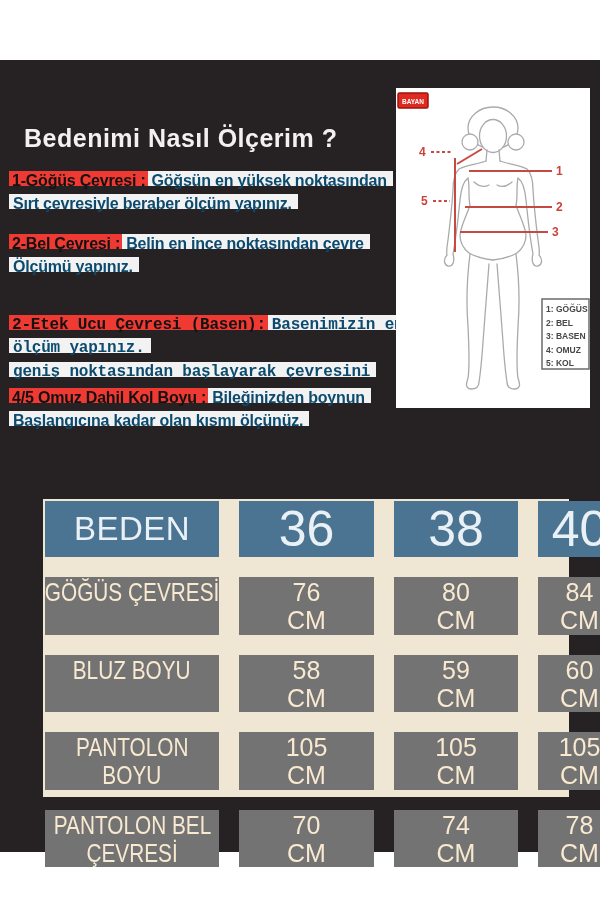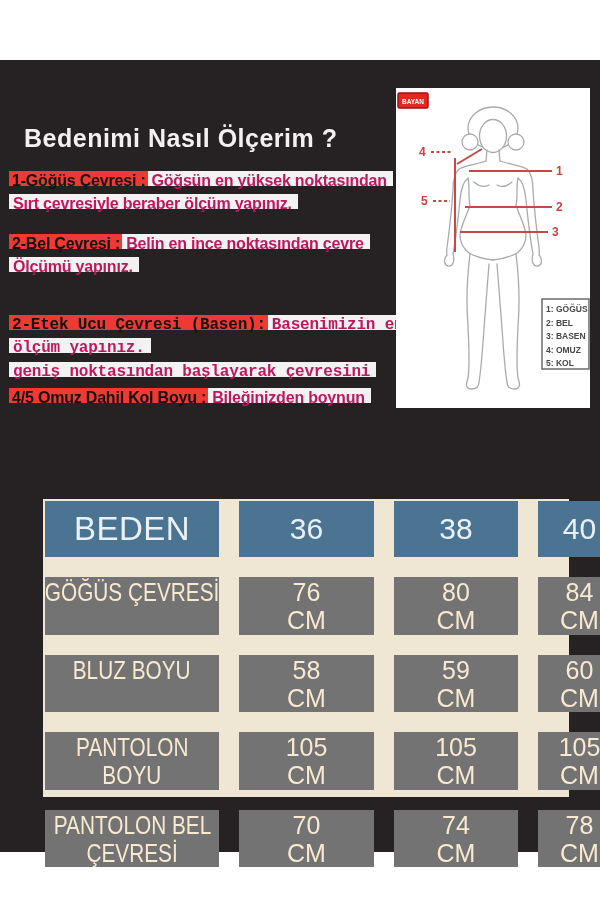--- a/index.html
+++ b/index.html
@@ -8,35 +8,35 @@
   .dark-panel{position:absolute;left:0;top:60px;width:600px;height:792px;background:#262223;}
 
   .title{position:absolute;left:24px;top:124px;margin:0;z-index:2;
          font-size:25px;font-weight:bold;color:#f2f0f0;letter-spacing:.5px;white-space:nowrap;}
 
   .ins-block{position:absolute;left:9px;z-index:2;}
   .ins-line{height:20.5px;margin-bottom:2.8px;white-space:nowrap;line-height:20.5px;}
   .hl{display:inline-block;height:15px;font-size:16px;font-weight:bold;
       letter-spacing:-.2px;vertical-align:top;}
   .hl.red{background:#ee3a32;color:#121212;padding:0 2px 0 3px;}
-  .hl.white{background:#f2f2f2;color:#be185d;padding:0 6px 0 4px;}
+  .hl.white{background:#f2f2f2;color:#0c4a6e;padding:0 6px 0 4px;}
   #ins-0{top:171px;} #ins-1{top:234px;} #ins-2{top:315px;font-family:Liberation Mono, monospace;} #ins-3{top:388px;}
 
   .figure-box{position:absolute;left:396px;top:88px;width:194px;height:320px;
               background:#ffffff;z-index:5;}
 
   .size-table{position:absolute;left:43px;top:499px;width:526px;height:298px;z-index:2;
               box-sizing:border-box;background:#efe6d4;padding:2px;
               display:grid;gap:20px;
               grid-template-columns:174px 135px 124px 83px;
               grid-template-rows:56px 57.5px 57.5px 57.5px 57.5px;}
   .cell{display:flex;flex-direction:column;align-items:center;justify-content:flex-start;overflow:visible;}
   .th{background:#4a7492;color:#eaf1f6;justify-content:center;}
   .th-beden{font-size:33px;letter-spacing:.5px;}
-  .th-size{font-size:30px;}
+  .th-size{font-size:50px;}
   .td{background:#737373;color:#f8e9d0;padding-top:1px;font-size:25px;line-height:28px;}
   .td .ln{display:block;white-space:nowrap;line-height:28px;}
   .td-label .ln{font-size:26px;transform:scaleX(.8);transform-origin:50% 50%;}
 </style>
 </head>
 <body>
 
 <div class="page">
   <div class="dark-panel"></div>
 
@@ -50,20 +50,21 @@
     <div class="ins-line"><span class="hl red">2-Bel Çevresi : </span><span class="hl white">Belin en ince noktasından çevre</span></div>
     <div class="ins-line"><span class="hl white">Ölçümü yapınız.</span></div>
   </div>
   <div class="ins-block" id="ins-2">
     <div class="ins-line"><span class="hl red">2-Etek Ucu Çevresi (Basen): </span><span class="hl white">Basenimizin en</span></div>
     <div class="ins-line"><span class="hl white">ölçüm yapınız.</span></div>
     <div class="ins-line"><span class="hl white">geniş noktasından başlayarak çevresini</span></div>
   </div>
   <div class="ins-block" id="ins-3">
     <div class="ins-line"><span class="hl red">4/5 Omuz Dahil Kol Boyu : </span><span class="hl white">Bileğinizden boynun</span></div>
+    <div class="ins-line"><span class="hl white">Başlangıcına kadar olan kısmı ölçünüz.</span></div>
   </div>
 
   <div class="figure-box">
     <svg width="194" height="320" viewBox="0 0 194 320">
 
       <g>
         <rect x="2" y="5" width="30" height="15" rx="1.5" fill="#de2a21" stroke="#9e130c" stroke-width="1.5"></rect>
         <text x="17" y="15.5" text-anchor="middle" font-size="6.5" font-weight="bold" fill="#ffffff">BAYAN</text>
       </g>
 

